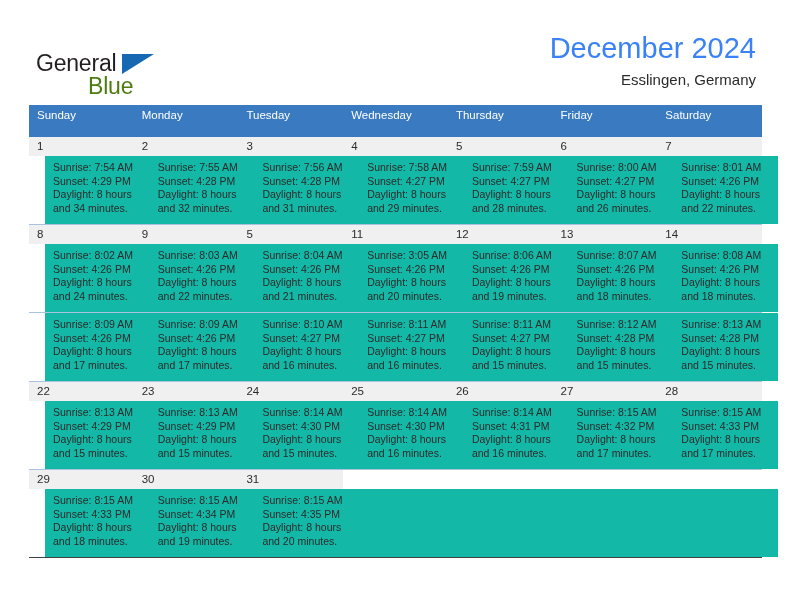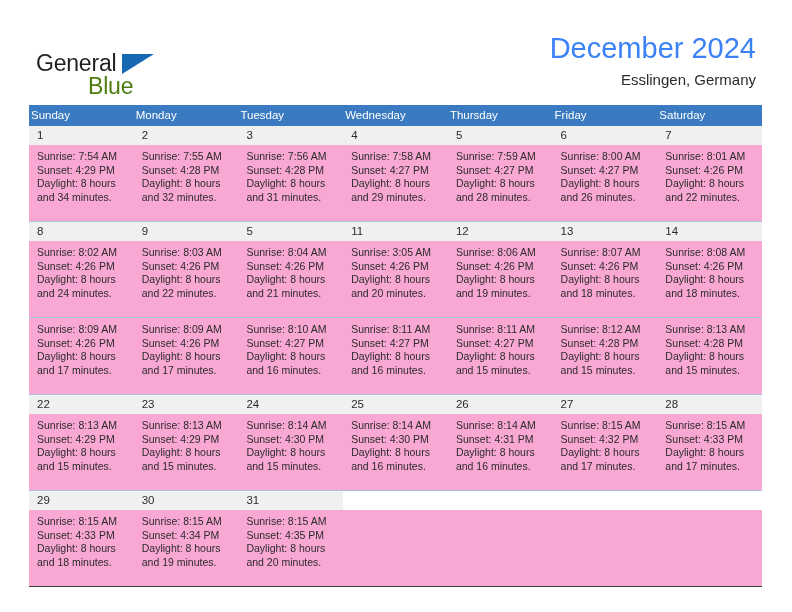--- a/index.html
+++ b/index.html
@@ -99,23 +99,23 @@
     width: 733px;
   }
 
   .weekday-row {
     display: flex;
     width: 100%;
     background: #3a7ac0;
   }
   .weekday-cell {
     flex: 1 1 0;
-    height: 21px;
+    height: 32px;
     line-height: 21px;
-    padding-left: 2px;
+    padding-left: 8px;
     box-sizing: border-box;
     font-size: 11.5px;
     color: #ffffff;
     white-space: nowrap;
     overflow: hidden;
   }
 
   .week {
     width: 100%;
     border-bottom: 1px solid #a9c3de;
@@ -138,22 +138,23 @@
     font-size: 11.5px;
     color: #2b2b2b;
   }
   .daynum-cell.empty {
     background: #ffffff;
   }
 
   .detail-row {
     display: flex;
     width: 100%;
-    background: #f9a8d4;
-    height: 76px;
+    background: #14b8a6;
+    height: 68px;
+    margin-left: 16px;
   }
   .detail-cell {
     flex: 1 1 0;
     padding: 5px 8px 0 8px;
     box-sizing: border-box;
   }
   .detail-line {
     font-size: 10.5px;
     line-height: 13.6px;
     color: #2b2b2b;

